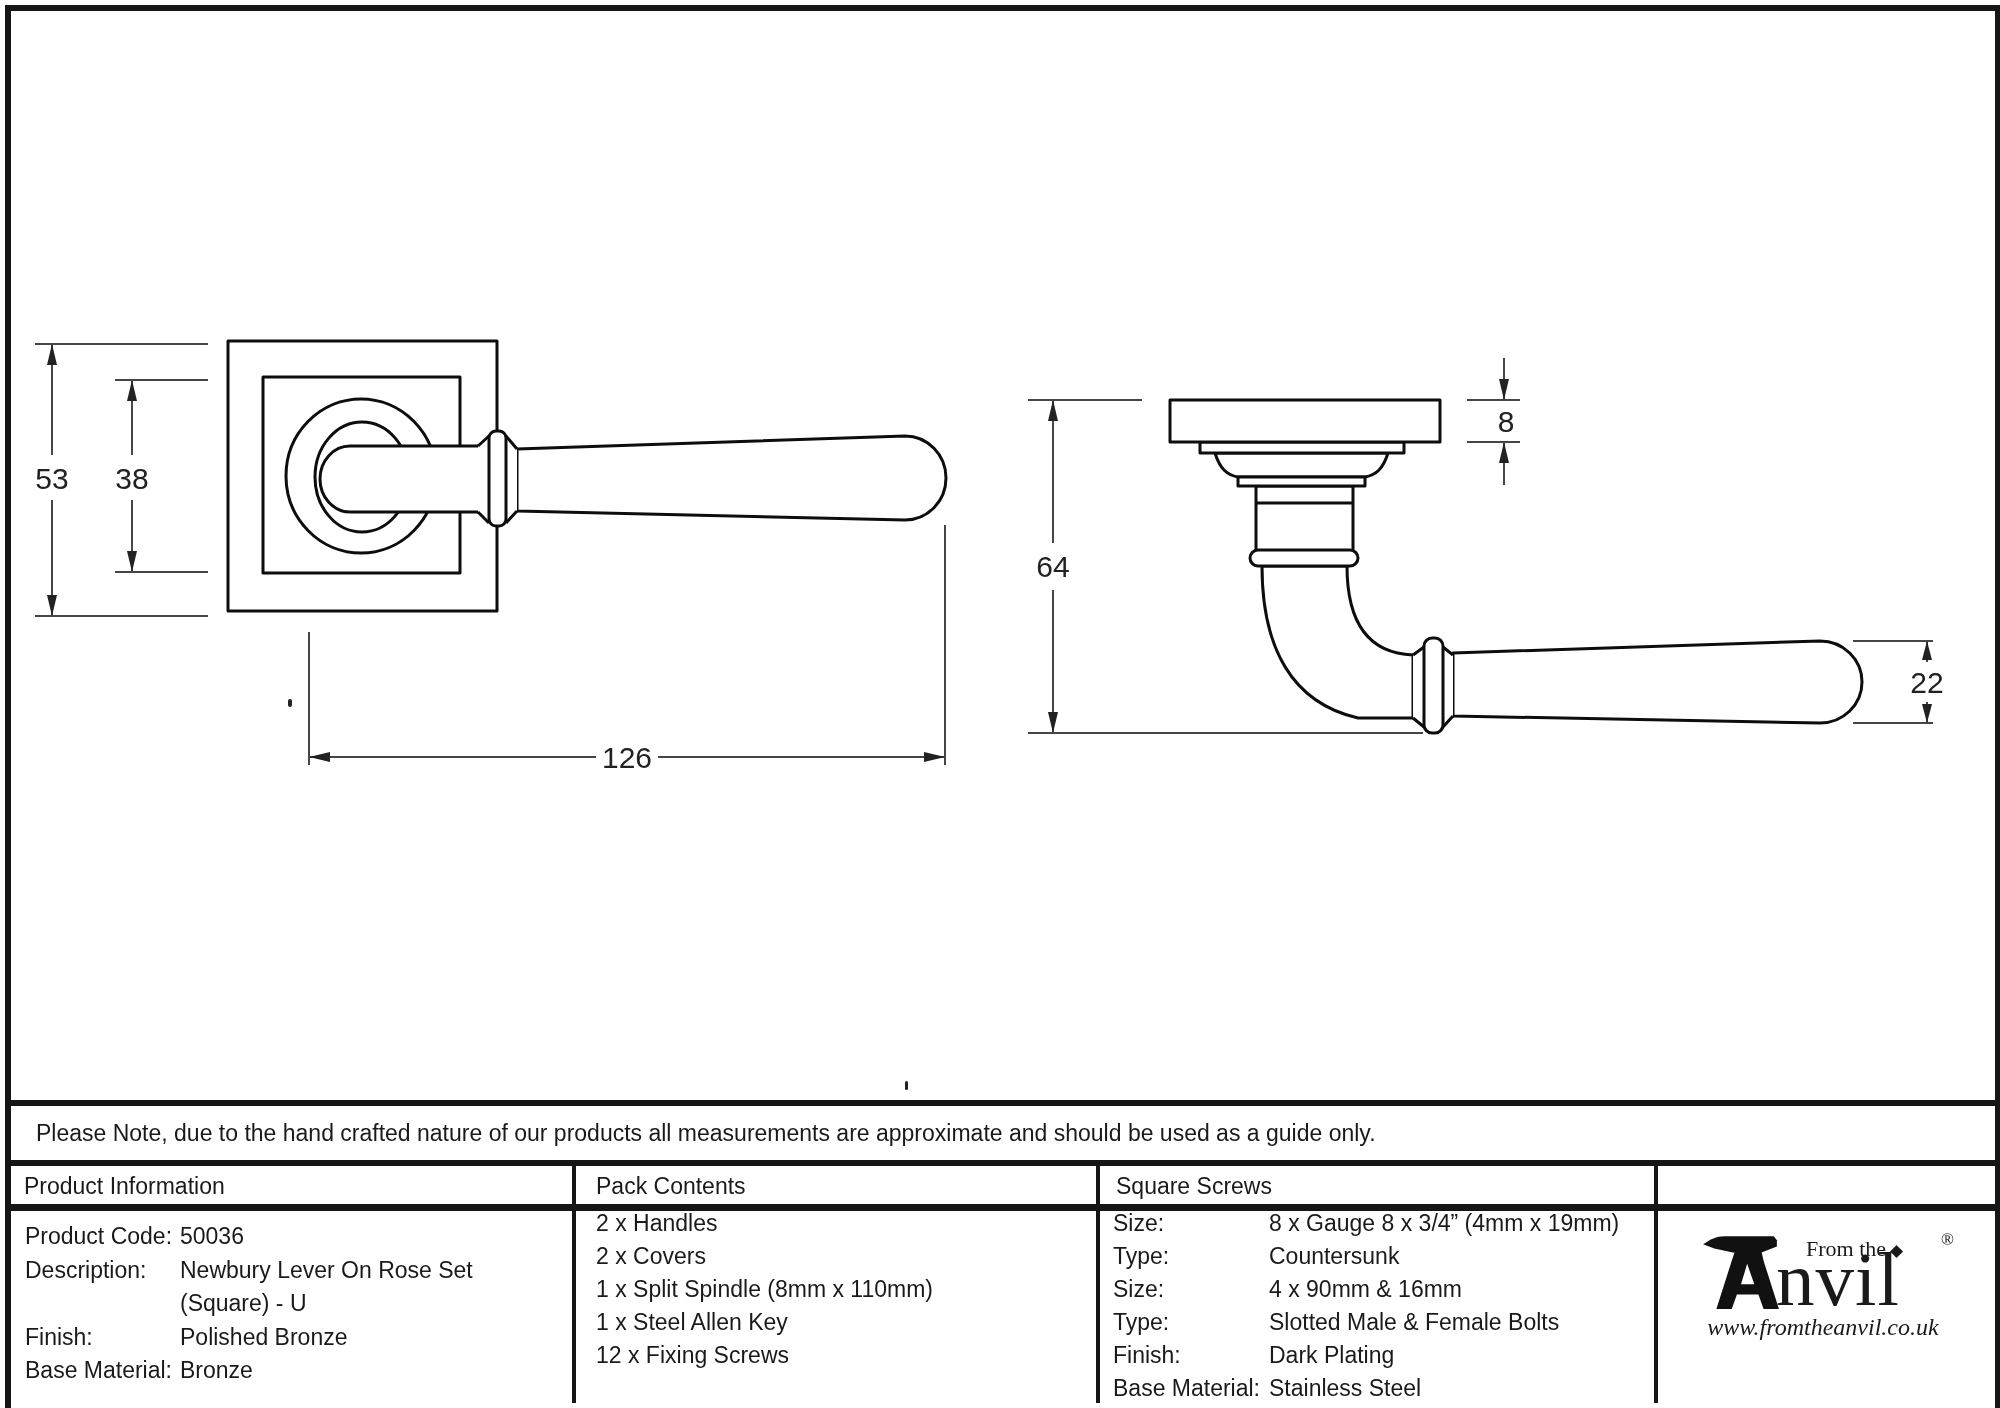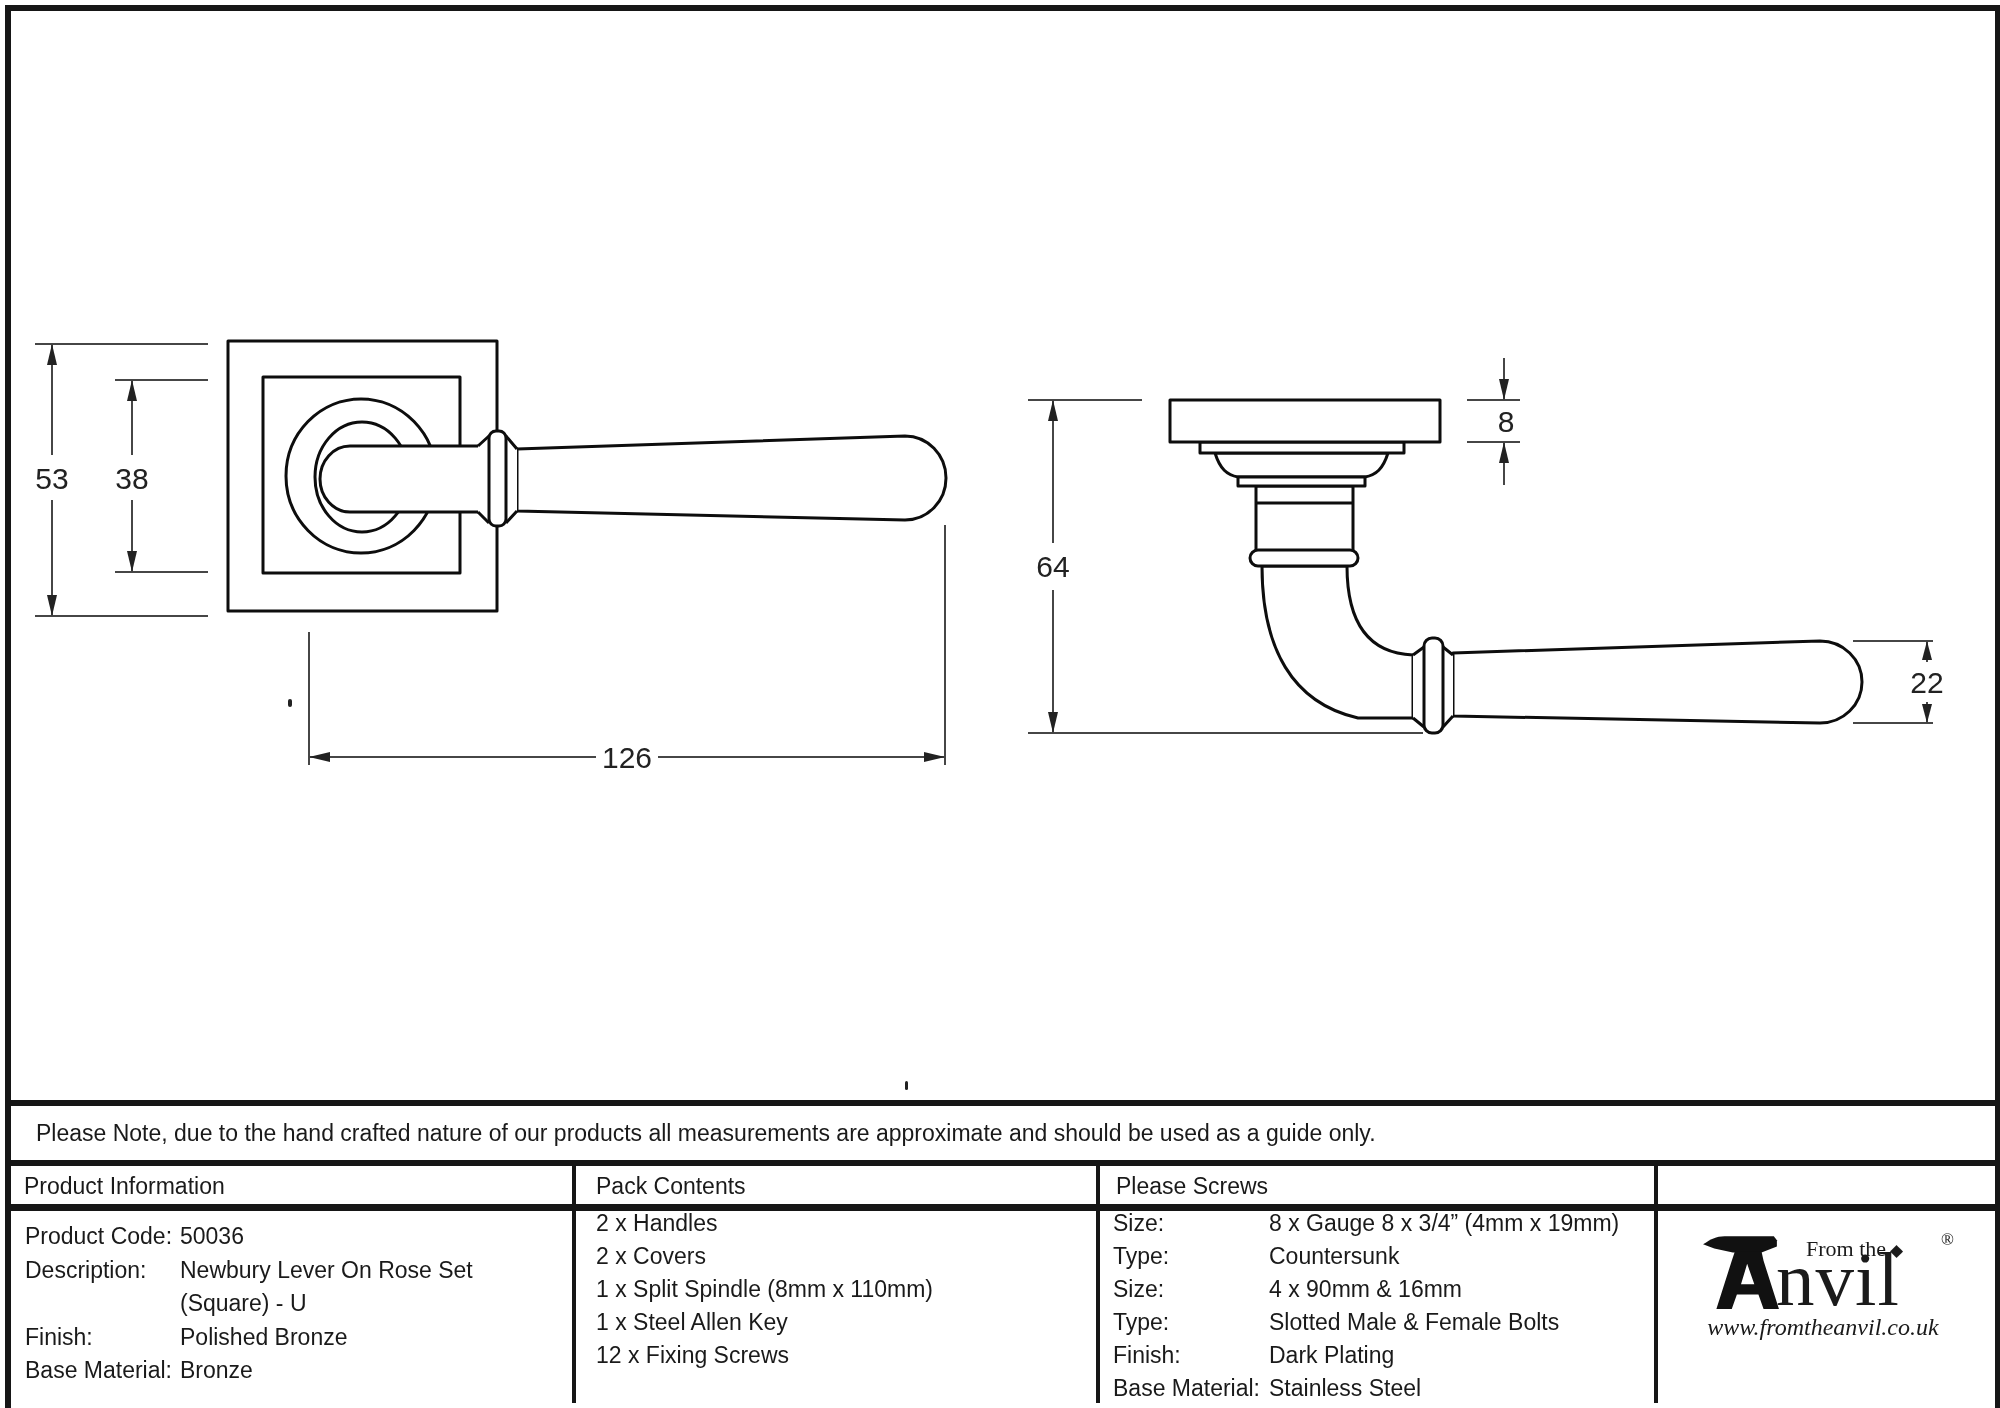--- a/index.html
+++ b/index.html
@@ -121,21 +121,21 @@
   <div class="abs hrule" style="top:1160px;"></div>
   <div class="abs hrule" style="top:1204px;height:7px;"></div>
   <div class="abs vrule" style="left:572px;"></div>
   <div class="abs vrule" style="left:1096px;"></div>
   <div class="abs vrule" style="left:1654px;"></div>
 
   <div id="note-text" class="abs">Please Note, due to the hand crafted nature of our products all measurements are approximate and should be used as a guide only.</div>
 
   <div class="abs hdr" style="left:24px;">Product Information</div>
   <div class="abs hdr" style="left:596px;">Pack Contents</div>
-  <div class="abs hdr" style="left:1116px;">Please Screws</div>
+  <div class="abs hdr" style="left:1116px;">Square Screws</div>
 
   <div class="abs cell" style="left:25px;top:1220px;width:540px;">
     <div class="prow" style="line-height:33.5px;">
       <span class="plabel">Product Code:</span>
       <span class="pvalue">50036</span>
     </div>
     <div class="prow" style="line-height:33.5px;">
       <span class="plabel">Description:</span>
       <span class="pvalue">Newbury Lever On Rose Set (Square) - U</span>
     </div>

